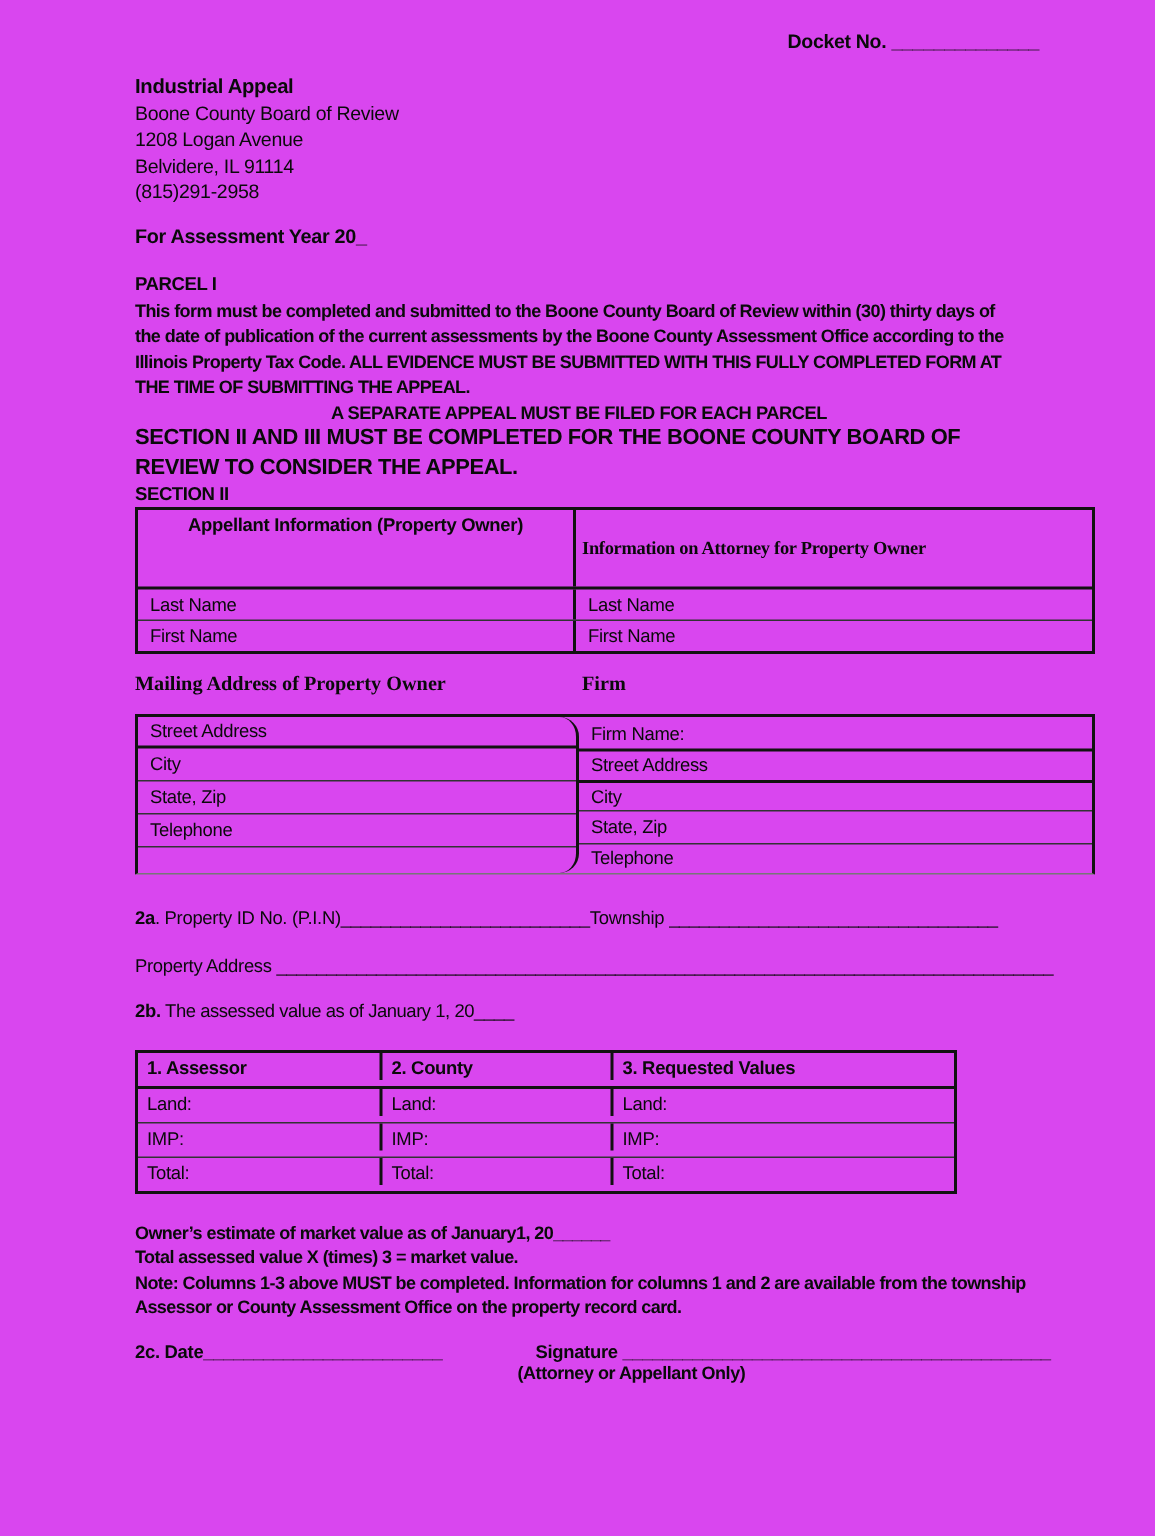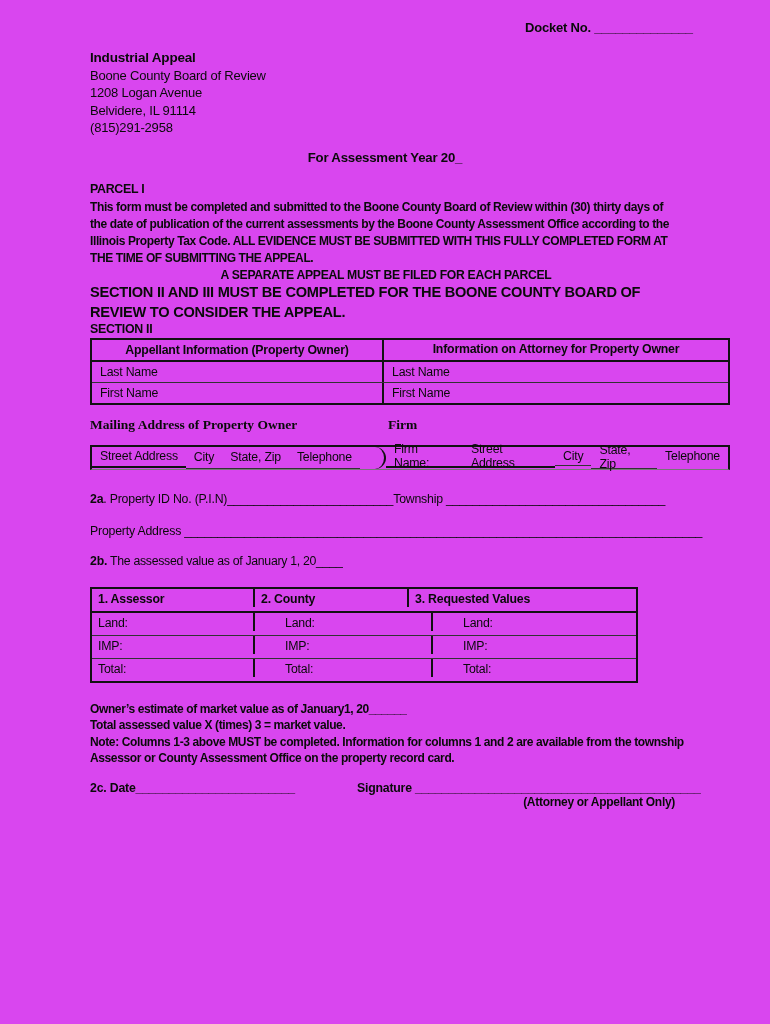--- a/index.html
+++ b/index.html
@@ -9,46 +9,46 @@
     position:relative;overflow:hidden;margin:0 auto;
   }
   .content{padding-left:90px;}
   .nowrap{white-space:nowrap;}
 
   .docket{margin:0;padding-top:20px;margin-left:435px;font-size:13px;font-weight:bold;letter-spacing:-0.2px;}
   .docket .blank{font-weight:bold;}
 
   .hdr{margin-top:14px;width:590px;font-size:13px;line-height:17.5px;letter-spacing:-0.2px;}
   .hdr .title{font-weight:bold;font-size:13.5px;}
-  .year{margin-top:13px;width:590px;text-align:center;font-weight:bold;font-size:13.2px;letter-spacing:-0.2px;}
+  .year{margin-top:13px;width:590px;font-weight:bold;font-size:13.2px;letter-spacing:-0.2px;}
 
   .sec-h{margin-top:17px;font-weight:bold;font-size:12.4px;letter-spacing:-0.3px;}
   .para{margin-top:3px;width:592px;font-weight:bold;font-size:12px;line-height:17px;letter-spacing:-0.38px;}
   .separate{margin-top:1px;width:592px;text-align:center;font-weight:bold;font-size:12.2px;letter-spacing:-0.3px;}
   .big-h{margin-top:0;width:608px;font-weight:bold;font-size:14.6px;line-height:20px;letter-spacing:-0.25px;}
   .sec2-h{margin-top:0;font-weight:bold;font-size:12.4px;letter-spacing:-0.3px;height:16px;}
 
   
   .t1{width:640px;border:2px solid #111;box-sizing:border-box;font-size:12.3px;letter-spacing:-0.2px;}
   .t1-head{display:flex;border-bottom:2px solid #111;font-weight:bold;}
   .t1-head .lc{width:292px;border-right:2px solid #111;text-align:center;padding:3px 4px;box-sizing:border-box;}
-  .t1-head .rc{flex:1;text-align:center;padding:2px 4px;}
+  .t1-head .rc{flex:1;text-align:left;padding:18px 4px;font-family:Liberation Serif, serif;}
   .t1-row{display:flex;border-bottom:1px solid #333;}
   .t1-row:last-child{border-bottom:none;}
   .t1-row .lc{width:292px;border-right:2px solid #111;padding:0 8px;height:20px;line-height:20px;box-sizing:border-box;}
   .t1-row .rc{flex:1;padding:0 8px;height:20px;line-height:20px;}
 
   .mailing-row{margin-top:12px;display:flex;width:640px;
     font-family:"Liberation Serif","DejaVu Serif",serif;font-weight:bold;font-size:13.5px;}
   .mailing-row .left{width:298px;}
 
   
   .t2{margin-top:12px;width:640px;border:2px solid #111;border-bottom:1px solid #777;
     box-sizing:border-box;display:flex;font-size:12.3px;letter-spacing:-0.2px;}
-  .t2 .col{display:flex;flex-direction:row;border-radius:13px;}
+  .t2 .col{display:flex;flex-direction:column;border-radius:13px;}
   .t2 .col.left{width:292px;border-right:2px solid #111;}
   .t2 .col.right{flex:1;justify-content:flex-end;}
   .t2 .f-row{padding:0 8px;box-sizing:border-box;display:flex;align-items:center;}
   .t2 .col.left  .f-row:nth-child(1){height:21px;border-bottom:2px solid #111;}
   .t2 .col.left  .f-row:nth-child(2){height:22px;border-bottom:1px solid #333;}
   .t2 .col.left  .f-row:nth-child(3){height:22px;border-bottom:1px solid #333;}
   .t2 .col.left  .f-row:nth-child(4){height:22px;border-bottom:1px solid #333;}
   .t2 .col.left  .f-row:nth-child(5){height:17px;}
   .t2 .col.right .f-row:nth-child(1){height:21px;border-bottom:2px solid #111;}
   .t2 .col.right .f-row:nth-child(2){height:21px;border-bottom:2px solid #111;}
@@ -58,30 +58,30 @@
 
   .line{margin-top:18px;font-size:12.3px;letter-spacing:-0.2px;white-space:nowrap;}
   .line .num{font-weight:bold;}
   .line2a{margin-top:22px;}
   .line2b{margin-top:16px;}
   .line2b .rest{letter-spacing:-0.3px;}
 
   
   .t3{margin-top:19px;width:548px;border:2px solid #111;box-sizing:border-box;font-size:12.3px;letter-spacing:-0.2px;}
   .t3-head{display:flex;font-weight:bold;border-bottom:2px solid #111;}
-  .t3-row{display:flex;border-bottom:1px solid #333;gap:24px;}
+  .t3-row{display:flex;border-bottom:1px solid #333;}
   .t3-row:last-child{border-bottom:none;}
   .t3 .c1{width:163px;border-right:2px solid #111;padding:2px 6px;box-sizing:border-box;height:18px;line-height:16px;}
   .t3 .c2{width:154px;border-right:2px solid #111;padding:2px 6px;box-sizing:border-box;height:18px;line-height:16px;}
   .t3 .c3{flex:1;padding:2px 6px;height:18px;line-height:16px;}
 
   .owners-block{margin-top:18px;width:600px;font-weight:bold;font-size:12px;line-height:16.5px;letter-spacing:-0.38px;}
   .line2c{margin-top:14px;font-weight:bold;font-size:12.3px;letter-spacing:-0.2px;white-space:nowrap;}
   .line2c .sig-label{margin-left:62px;}
-  .attorney-note{margin-top:0;width:330px;margin-left:255px;text-align:right;font-weight:bold;font-size:12px;letter-spacing:-0.3px;}
+  .attorney-note{margin-top:0;width:330px;margin-left:255px;text-align:left;font-weight:bold;font-size:12px;letter-spacing:-0.3px;}
 </style>
 </head>
 <body>
 
 <div class="page">
   <div class="content">
 
     <div class="docket nowrap">
       <span>Docket No. </span><span class="blank">______________</span>
     </div>

